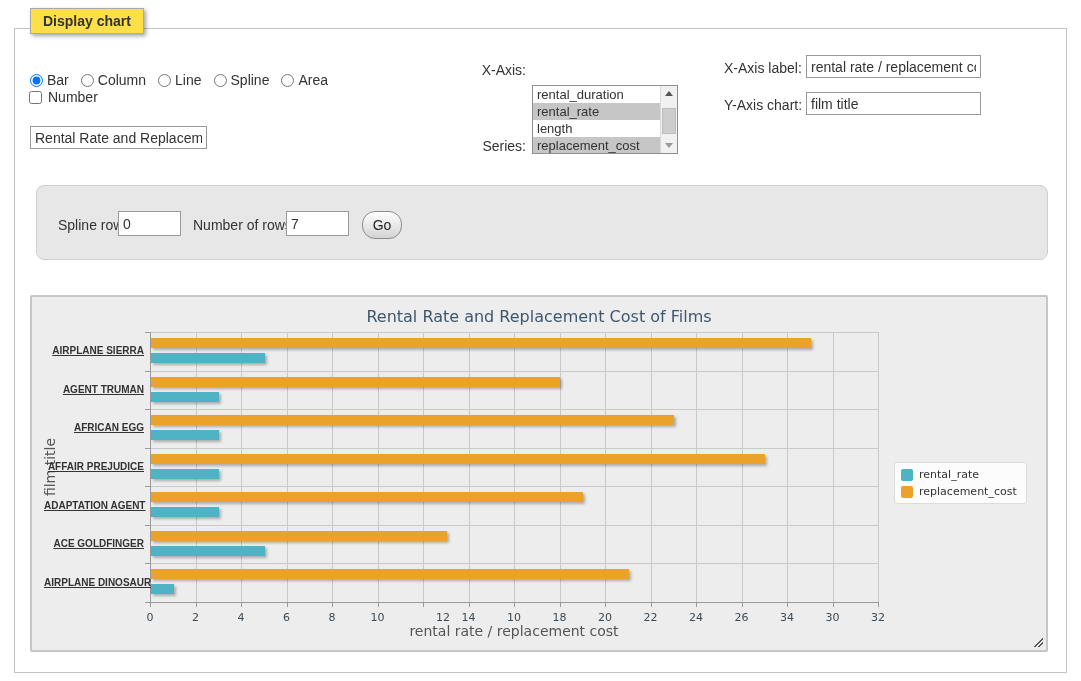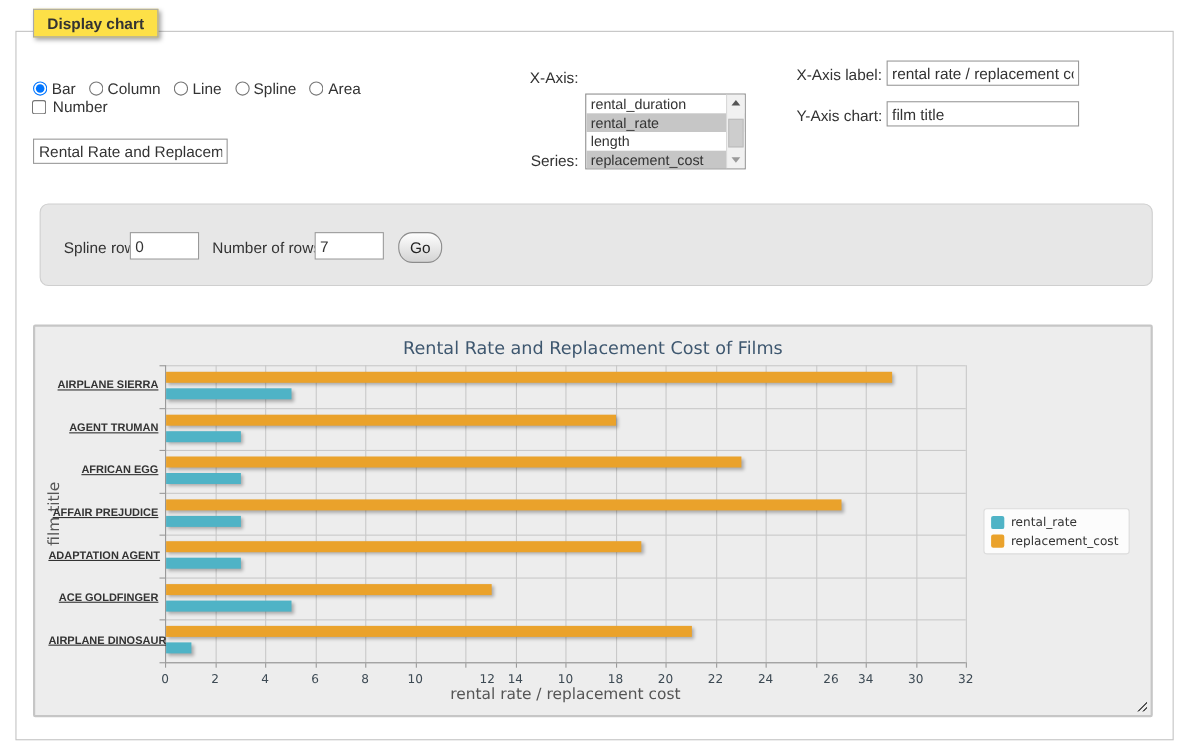--- a/index.html
+++ b/index.html
@@ -190,21 +190,21 @@
       <div class="abs tick" style="left: 573px; top: 305px; width: 1px; height: 5px;"></div>
       <div class="abs x-tick-label" style="left: 558px; top: 314px; width: 30px;">20</div>
       <div class="abs gl" style="left: 618.5px; top: 35px; width: 1px; height: 270px;"></div>
       <div class="abs tick" style="left: 618.5px; top: 305px; width: 1px; height: 5px;"></div>
       <div class="abs x-tick-label" style="left: 603.5px; top: 314px; width: 30px;">22</div>
       <div class="abs gl" style="left: 664px; top: 35px; width: 1px; height: 270px;"></div>
       <div class="abs tick" style="left: 664px; top: 305px; width: 1px; height: 5px;"></div>
       <div class="abs x-tick-label" style="left: 649px; top: 314px; width: 30px;">24</div>
       <div class="abs gl" style="left: 709.5px; top: 35px; width: 1px; height: 270px;"></div>
       <div class="abs tick" style="left: 709.5px; top: 305px; width: 1px; height: 5px;"></div>
-      <div class="abs x-tick-label" style="left: 694.5px; top: 314px; width: 30px; margin-left: 14px;">26</div>
+      <div class="abs x-tick-label" style="left: 694.5px; top: 314px; width: 30px;">26</div>
       <div class="abs gl" style="left: 755px; top: 35px; width: 1px; height: 270px;"></div>
       <div class="abs tick" style="left: 755px; top: 305px; width: 1px; height: 5px;"></div>
       <div class="abs x-tick-label" style="left: 740px; top: 314px; width: 30px;">34</div>
       <div class="abs gl" style="left: 800.5px; top: 35px; width: 1px; height: 270px;"></div>
       <div class="abs tick" style="left: 800.5px; top: 305px; width: 1px; height: 5px;"></div>
       <div class="abs x-tick-label" style="left: 785.5px; top: 314px; width: 30px;">30</div>
       <div class="abs gl" style="left: 846px; top: 35px; width: 1px; height: 270px;"></div>
       <div class="abs tick" style="left: 846px; top: 305px; width: 1px; height: 5px;"></div>
       <div class="abs x-tick-label" style="left: 831px; top: 314px; width: 30px;">32</div>
       <div class="abs gl" style="left: 118px; top: 35px; width: 728px; height: 1px;"></div>

